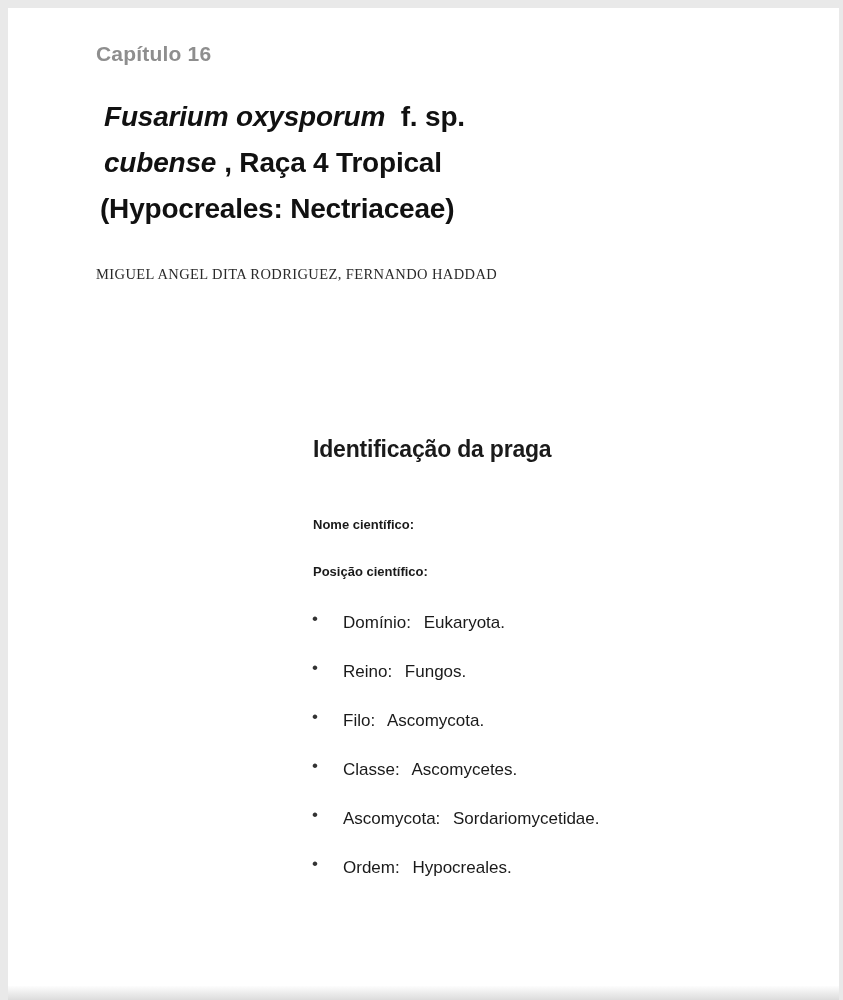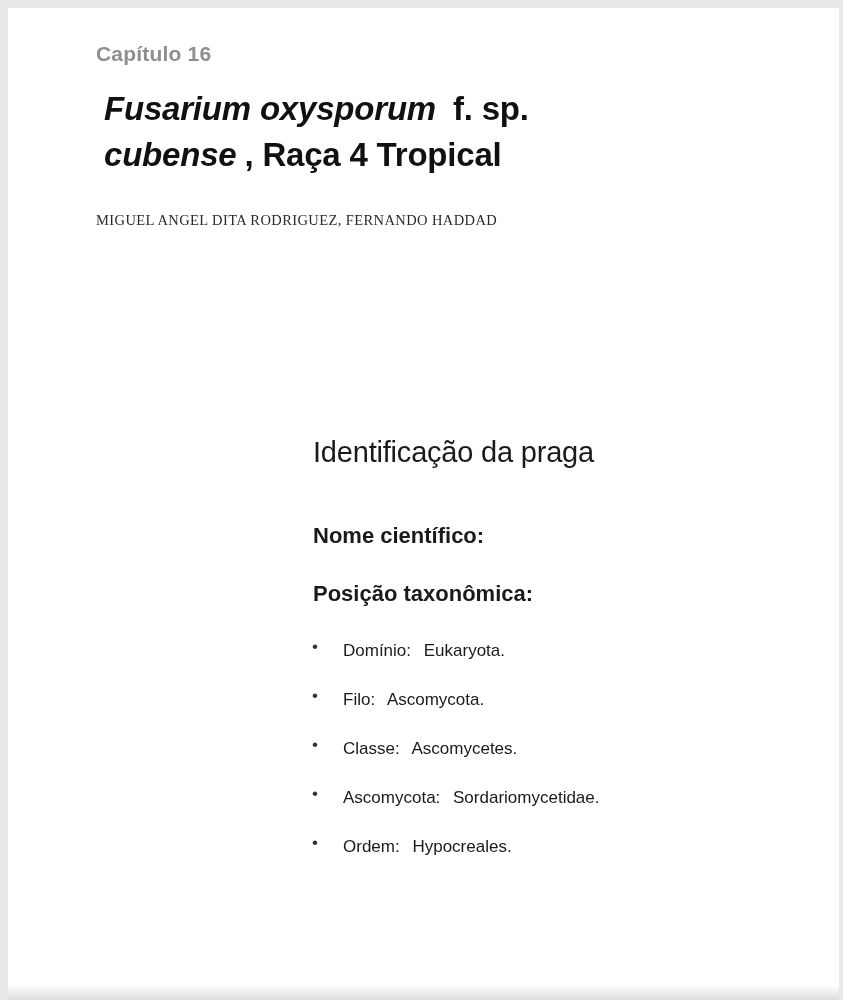--- a/index.html
+++ b/index.html
@@ -25,22 +25,22 @@
     top:26px;
     width:560px;
   }
   .chapter-label{
     color:var(--chapter-label);
     font-size:21px;
     font-weight:700;
     letter-spacing:.2px;
   }
   h1.title{
-    margin-top:12px;
-    font-size:33px;
+    margin-top:20px;
+    font-size:28px;
     font-weight:700;
     line-height:46px;
     color:#111;
     letter-spacing:-.2px;
   }
   h1.title em{font-style:italic;}
   .authors{
     margin-top:26px;
     font-family:Liberation Serif, serif;
     font-size:14.5px;
@@ -48,27 +48,27 @@
     letter-spacing:.4px;
   }
   
   .content{
     position:absolute;
     left:297px;
     top:420px;
     width:500px;
   }
   h2.section-heading{
-    font-size:29px;
-    font-weight:400;
+    font-size:23px;
+    font-weight:700;
     margin:0 0 46px 0;
     letter-spacing:-.2px;
   }
   h3.sub-heading{
-    font-size:22px;
+    font-size:13px;
     font-weight:700;
     margin:0 0 24px 0;
   }
   ul.bullets{
     list-style:none;
     margin:0;
     padding:0;
   }
   ul.bullets li{
     position:relative;
@@ -107,32 +107,34 @@
 </head>
 <body>
 
 <div class="page">
 
   <div class="header">
     <div class="chapter-label">Capítulo 16</div>
     <h1 class="title">
       <span class="line"><em>Fusarium oxysporum</em><span> f. sp.</span></span><br>
       <span class="line"><em>cubense</em><span>, Raça 4 Tropical</span></span><br>
+      <span class="line">(Hypocreales: Nectriaceae)</span>
     </h1>
     <div class="authors">MIGUEL ANGEL DITA RODRIGUEZ, FERNANDO HADDAD</div>
   </div>
 
   <div class="content">
     <h2 class="section-heading">Identificação da praga</h2>
 
     <h3 class="sub-heading">Nome científico:</h3>
 
-    <h3 class="sub-heading tax-heading">Posição taxonômica:</h3>
+    <h3 class="sub-heading tax-heading">Posição científico:</h3>
     <ul class="bullets tax-list">
       <li><b>Domínio:</b><span> Eukaryota.</span></li>
+      <li><b>Reino:</b><span> Fungos.</span></li>
       <li><b>Filo:</b><span> Ascomycota.</span></li>
       <li><b>Classe:</b><span> Ascomycetes.</span></li>
       <li><b>Ascomycota:</b><span> Sordariomycetidae.</span></li>
       <li><b>Ordem:</b><span> Hypocreales.</span></li>
     </ul>
   </div>
 
   <div class="page-edge"></div>
 </div>
 

